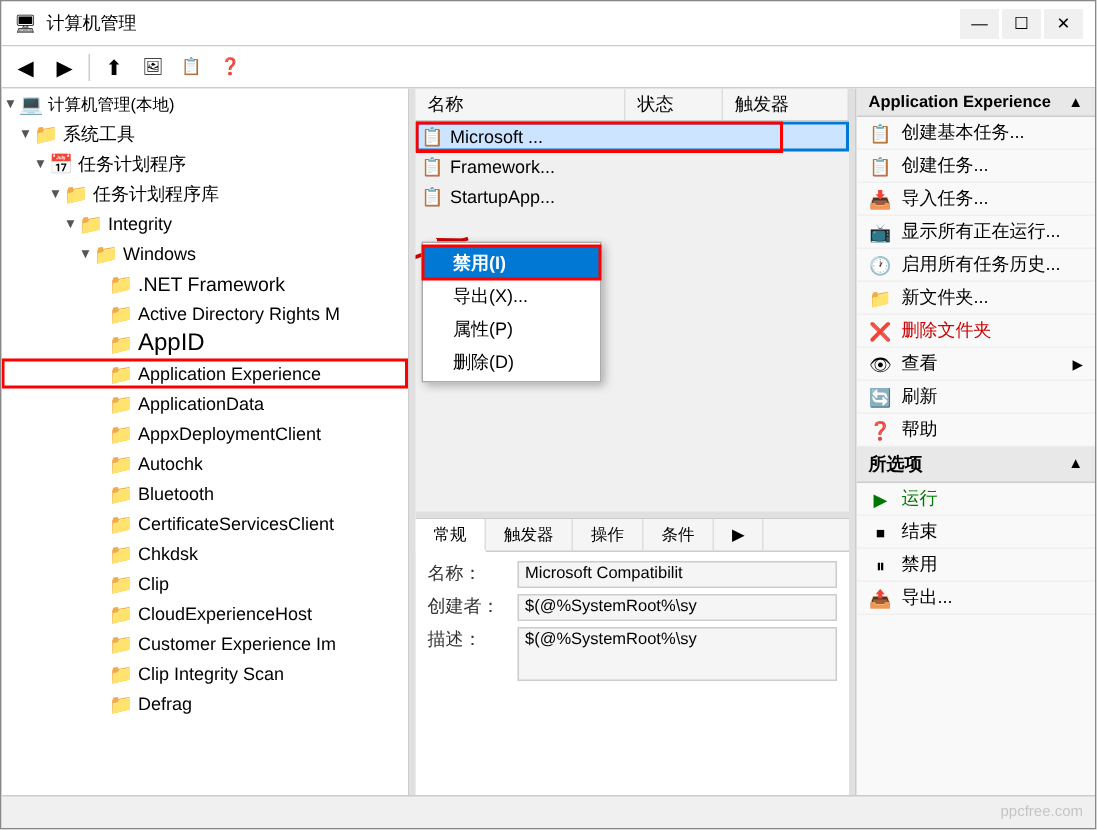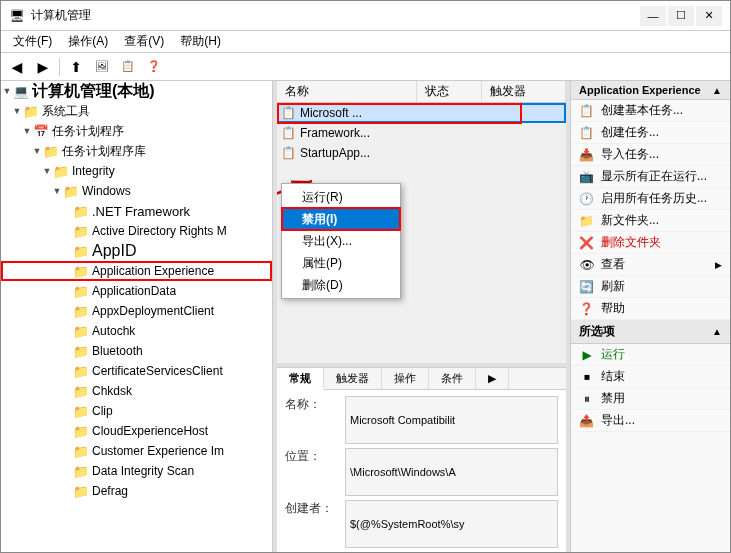--- a/index.html
+++ b/index.html
@@ -239,21 +239,21 @@
       align-items: center;
       font-size: 11px;
       cursor: pointer;
       border-right: 1px solid #ddd;
       color: #000;
     }
     .detail-tab.active {
       background: #fff;
       border-bottom: 2px solid #fff;
       margin-bottom: -1px;
-      font-weight: bold;
+      font-weight: normal;
     }
 
     .detail-content {
       padding: 6px 8px;
       font-size: 12px;
     }
 
     .detail-row {
       display: flex;
       margin-bottom: 4px;
@@ -264,21 +264,21 @@
       width: 60px;
       color: #333;
       flex-shrink: 0;
     }
 
     .detail-value {
       flex: 1;
       color: #000;
       background: #f5f5f5;
       border: 1px solid #ccc;
-      padding: 17px 4px;
+      padding: 1px 4px;
       min-height: 18px;
       font-size: 11px;
     }
 
     .detail-value.multiline {
       min-height: 36px;
     }
 
     
     .right-pane {
@@ -428,47 +428,41 @@
   <div class="title-bar">
     <span class="title-bar-icon">🖥</span>
     <span class="title-bar-text">计算机管理</span>
     <div class="title-bar-buttons">
       <button class="title-btn">—</button>
       <button class="title-btn">☐</button>
       <button class="title-btn close">✕</button>
     </div>
   </div>
 
-  <div class="menu-bar">
-    <span class="menu-item">文件(F)</span>
-    <span class="menu-item">操作(A)</span>
-    <span class="menu-item">查看(V)</span>
-    <span class="menu-item">帮助(H)</span>
-  </div>
 
   <div class="toolbar">
     <button class="toolbar-btn">◀</button>
     <button class="toolbar-btn">▶</button>
     <div class="toolbar-sep"></div>
     <button class="toolbar-btn">⬆</button>
     <button class="toolbar-btn" style="font-size:11px">🖼</button>
     <button class="toolbar-btn" style="font-size:11px">📋</button>
     <button class="toolbar-btn" style="font-size:11px">❓</button>
   </div>
 
   <div class="main-content">
 
     <div class="tree-pane">
 
       <div id="tree-container">
           <div class="tree-item">
     <span class="tree-indent" style="width:0px;display:inline-block;"></span>
     <span class="tree-arrow" style="color:#555">▼</span>
     <span class="tree-icon" style="font-size:13px">💻</span>
-    <span style="font-size:16px;overflow:hidden;text-overflow:ellipsis;font-weight:bold;">计算机管理(本地)</span>
+    <span style="font-size:11px;overflow:hidden;text-overflow:ellipsis;">计算机管理(本地)</span>
   </div>
           <div class="tree-item">
     <span class="tree-indent" style="width:10px;display:inline-block;"></span>
     <span class="tree-arrow" style="color:#555">▼</span>
     <span class="tree-icon" style="font-size:13px">📁</span>
     <span style="font-size:12px;overflow:hidden;text-overflow:ellipsis;">系统工具</span>
   </div>
           <div class="tree-item">
     <span class="tree-indent" style="width:20px;display:inline-block;"></span>
     <span class="tree-arrow" style="color:#555">▼</span>
@@ -568,21 +562,21 @@
           <div class="tree-item">
     <span class="tree-indent" style="width:60px;display:inline-block;"></span>
     <span class="tree-arrow" style="color:#555"> </span>
     <span class="tree-icon" style="font-size:13px">📁</span>
     <span style="font-size:12px;overflow:hidden;text-overflow:ellipsis;">Customer Experience Im</span>
   </div>
           <div class="tree-item">
     <span class="tree-indent" style="width:60px;display:inline-block;"></span>
     <span class="tree-arrow" style="color:#555"> </span>
     <span class="tree-icon" style="font-size:13px">📁</span>
-    <span style="font-size:12px;overflow:hidden;text-overflow:ellipsis;">Data Integrity Scan</span>
+    <span style="font-size:12px;overflow:hidden;text-overflow:ellipsis;">Clip Integrity Scan</span>
   </div>
           <div class="tree-item">
     <span class="tree-indent" style="width:60px;display:inline-block;"></span>
     <span class="tree-arrow" style="color:#555"> </span>
     <span class="tree-icon" style="font-size:13px">📁</span>
     <span style="font-size:12px;overflow:hidden;text-overflow:ellipsis;">Defrag</span>
   </div>
         </div>
     </div>
 
@@ -620,21 +614,20 @@
       <span style="font-size:12px">📋</span>
       <span>StartupApp...</span>
     </div>
     <div class="table-cell" style="width:65px;"></div>
     <div class="table-cell" style="flex:1;"></div>
   </div>
           </div>
 
         <div class="context-menu" style="top: 102px; left: 4px; display:block;">
           <div id="ctx-items-container">
-              <div class="ctx-item">运行(R)</div>
               <div class="ctx-item highlighted" style="outline: rgb(255, 0, 0) solid 2px; outline-offset: -1px; font-weight: bold;">禁用(I)</div>
               <div class="ctx-item">导出(X)...</div>
               <div class="ctx-item">属性(P)</div>
               <div class="ctx-item">删除(D)</div>
             </div>
         </div>
 
         <div class="red-outline" style="top: 22px; left: 0px; width: 245px; height: 21px;"></div>
 
         <svg class="red-arrow" style="top: 80px; left: -60px; width: 120px; height: 60px;" viewBox="0 0 120 60">
@@ -656,24 +649,20 @@
             <div class="detail-tab">操作</div>
             <div class="detail-tab">条件</div>
             <div class="detail-tab">▶</div>
           </div>
         <div class="detail-content" id="detail-content-container">
         <div class="detail-row">
     <span class="detail-label">名称：</span>
     <span class="detail-value">Microsoft Compatibilit</span>
   </div>
             <div class="detail-row">
-    <span class="detail-label">位置：</span>
-    <span class="detail-value">\Microsoft\Windows\A</span>
-  </div>
-            <div class="detail-row">
     <span class="detail-label">创建者：</span>
     <span class="detail-value">$(@%SystemRoot%\sy</span>
   </div>
             <div class="detail-row">
     <span class="detail-label">描述：</span>
     <span class="detail-value multiline">$(@%SystemRoot%\sy</span>
   </div>
           </div>
       </div>
     </div>
@@ -755,13 +744,17 @@
 
     </div>
         <div class="action-item">
       <span class="action-icon" style="">📤</span>
       <span style="">导出...</span>
 
     </div>
       </div>
   </div>
 
+  <div class="status-bar">
+    <span></span>
+    <span class="watermark" style="position:static; margin-left:auto; opacity:0.5; font-size:10px;">ppcfree.com</span>
+  </div>
 </div>
 
 </body></html>

